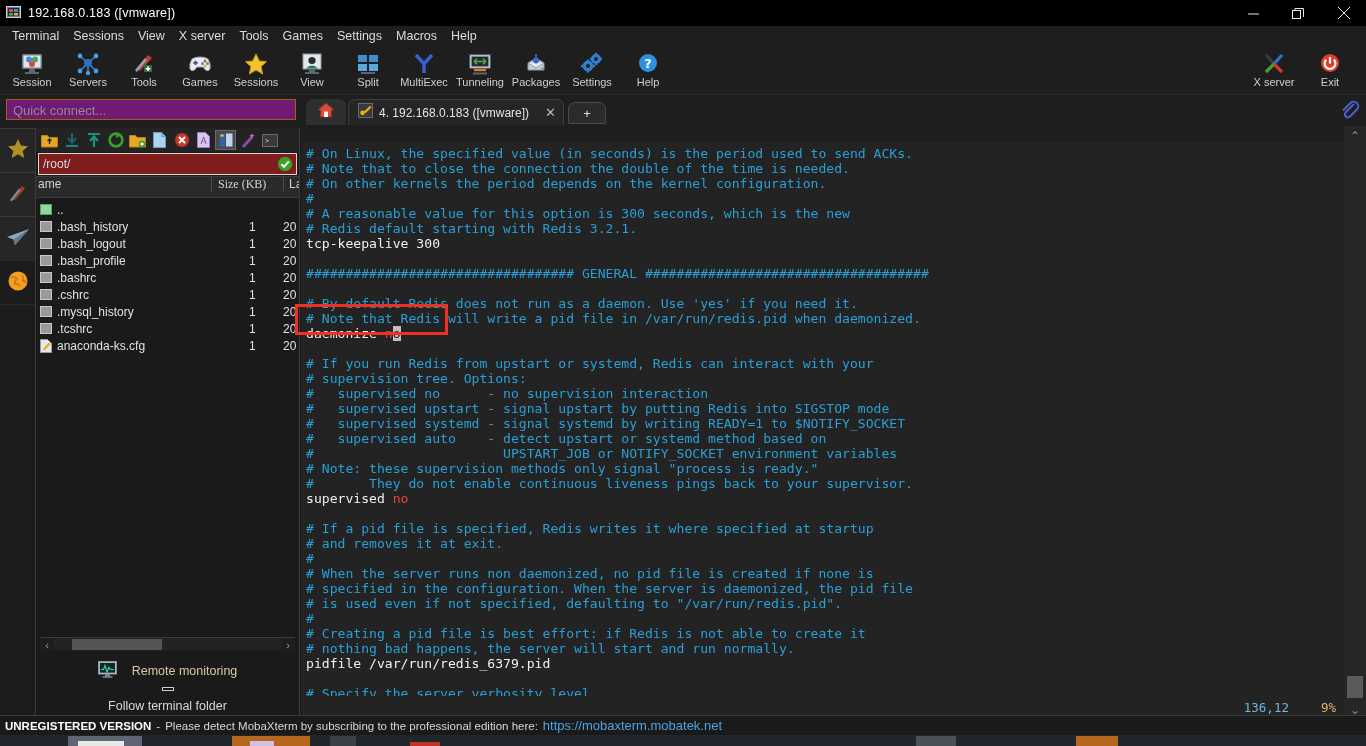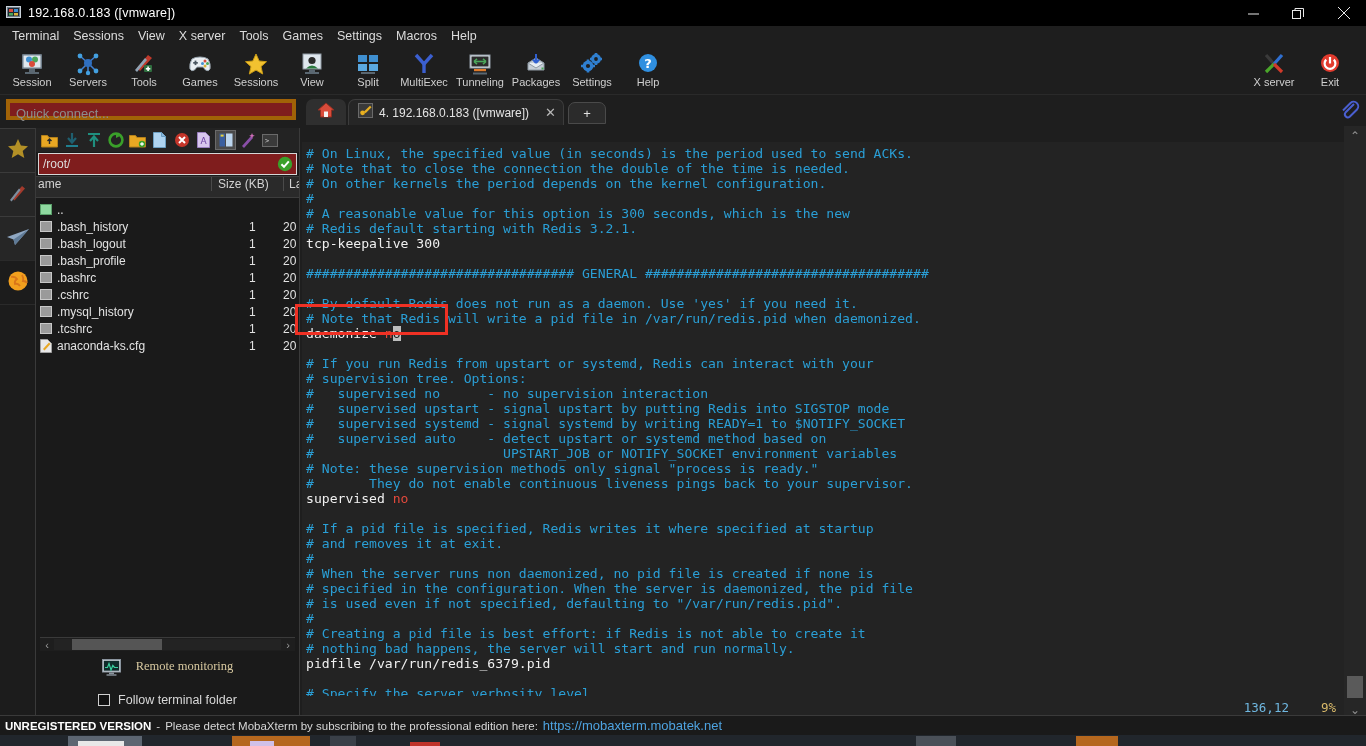--- a/index.html
+++ b/index.html
@@ -46,21 +46,21 @@
   .tb-btn {
     width: 56px; height: 50px; display: flex; flex-direction: column;
     align-items: center; justify-content: center; gap: 1px;
   }
   .tb-btn .lbl { color: #cfcfcf; font-size: 11px; line-height: 11px; }
   .tb-ico { width: 26px; height: 24px; position: relative; }
 
   
   .quickconnect {
     position: absolute; top: 99px; left: 6px; width: 290px; height: 21px;
-    background: #7f1d1d; border: 4px solid #a16207; color: #8d8d8d;
+    background: #701a75; border: 1px solid #a16207; color: #8d8d8d;
     font-size: 13px; padding: 2px 6px; line-height: 17px;
   }
 
   
   .tabstrip {
     position: absolute; top: 97px; left: 306px; width: 1028px; height: 28px;
     background: #1e1e1e; display: flex; align-items: flex-end;
   }
   .tab-home {
     width: 40px; height: 26px; background: #2f2f2f;
@@ -107,41 +107,41 @@
     display: flex; align-items: center; padding: 0 4px; position: relative;
   }
   .fb-path .p { color: #dcdcdc; font-size: 12px; }
   .fb-path .ok { position: absolute; right: 3px; top: 2px; }
   .fb-head {
     height: 22px; background: #2a2a2a; display: flex; align-items: flex-start;
     border-top: 1px solid #3d3d3d; border-bottom: 1px solid #3d3d3d;
     color: #d2d2d2; font-size: 12px; position: relative;
   }
   .fb-head .c-name { width: 175px; padding-left: 2px; overflow: hidden; }
-  .fb-head .c-size { width: 72px; text-align: left; border-left: 1px solid #4a4a4a; padding-left: 6px; }
+  .fb-head .c-size { width: 72px; text-align: left; border-left: 1px solid #4a4a4a; padding-left: 6px; font-family: Liberation Serif, serif; }
   .fb-head .c-date { flex: 1; border-left: 1px solid #4a4a4a; padding-left: 5px; overflow: hidden; }
   .fb-list { height: 437px; overflow: hidden; background: #1a1a1a; padding-top: 3px; }
   .fb-row { height: 17px; display: flex; align-items: center; color: #e2e2e2; font-size: 12px; }
   .fb-row .n { width: 175px; display: flex; align-items: center; gap: 5px; padding-left: 4px; }
   .fb-row .s { width: 72px; text-align: left; padding-left: 38px; }
   .fb-row .d { flex: 1; overflow: hidden; white-space: nowrap; }
   .file-ico { width: 12px; height: 13px; flex: none; }
   .hscroll {
     height: 14px; margin: 2px 4px 0 4px; background: #1e1e1e; border-top: 1px solid #3a3a3a;
     display: flex; align-items: center;
   }
   .hscroll .arrow { color: #9a9a9a; font-size: 11px; width: 14px; text-align: center; }
   .hscroll .track { flex: 1; height: 11px; background: #232323; position: relative; }
   .hscroll .thumb { position: absolute; left: 18px; top: 0; width: 90px; height: 11px; background: #555; }
   .fb-bottom { padding-top: 8px; }
   .fb-remote {
-    display: flex; align-items: flex-start; justify-content: center; gap: 15px; height: 24px; font-family: Liberation Serif, serif;
+    display: flex; align-items: center; justify-content: center; gap: 15px; height: 24px;
   }
   .fb-remote .t { color: #d8c9a0; font-size: 12.5px; }
-  .fb-follow { display: flex; align-items: center; justify-content: center; gap: 8px; height: 26px; margin-top: 4px; }
+  .fb-follow { display: flex; align-items: center; justify-content: center; gap: 8px; height: 26px; margin-top: 4px; flex-direction: column; }
   .fb-follow .box { width: 12px; height: 12px; border: 1px solid #cfcfcf; background: #111; }
   .fb-follow .t { color: #d8d8d8; font-size: 12.5px; }
 
   
   .terminal {
     position: absolute; top: 142px; left: 302px; width: 1042px; height: 594px;
     background: #232323; overflow: hidden;
   }
   .term-inner {
     padding: 4px 0 0 4px;

